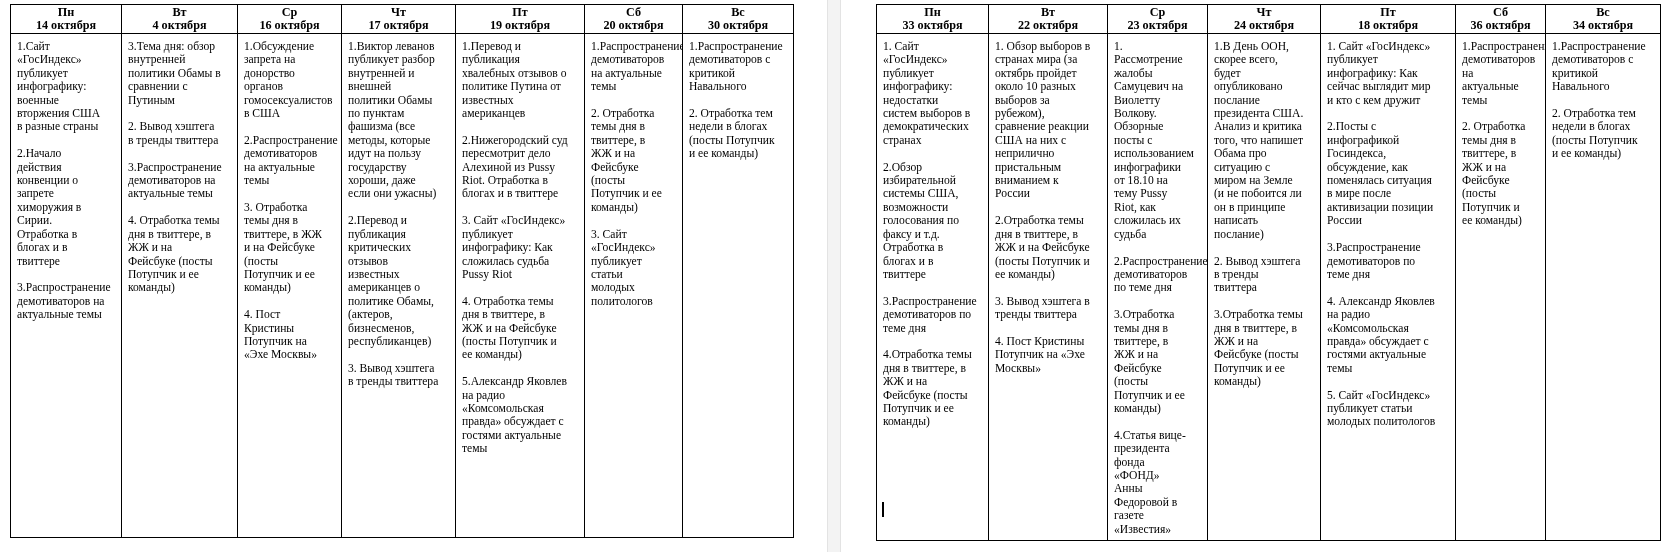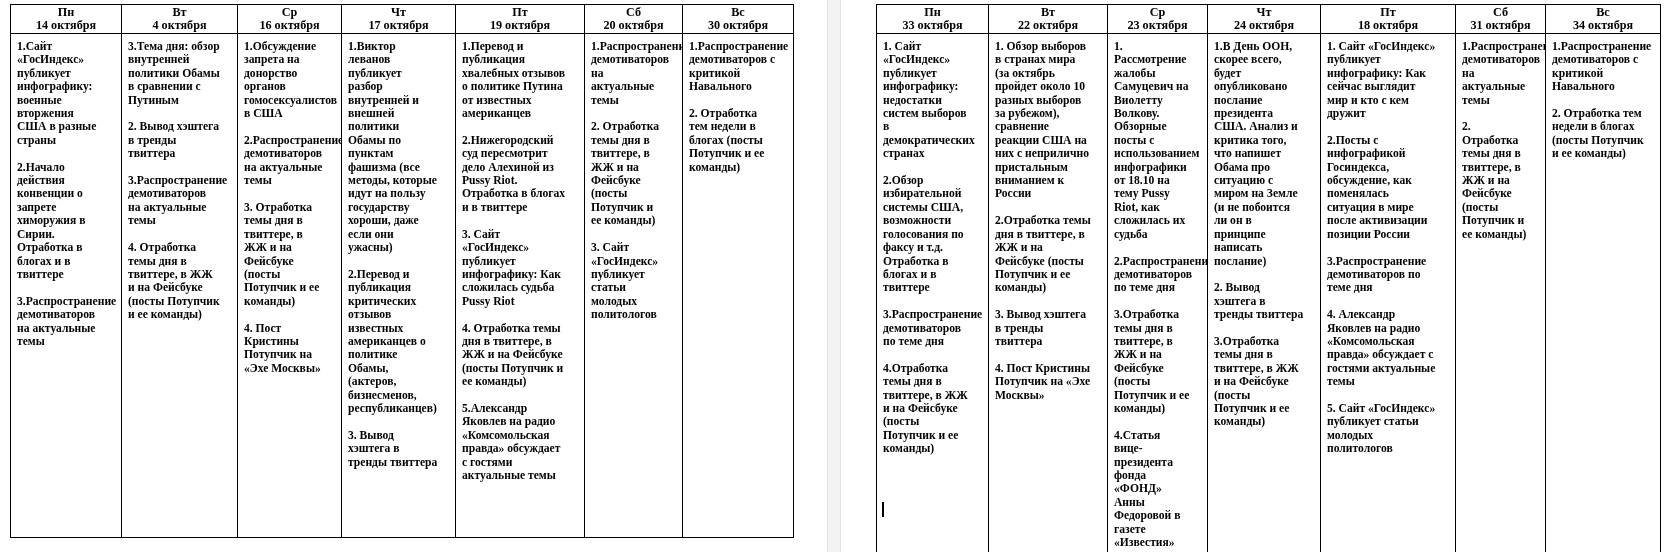--- a/index.html
+++ b/index.html
@@ -46,21 +46,20 @@
     font-weight: bold;
     text-align: center;
     vertical-align: middle;
   }
   table.sched td {
     vertical-align: top;
     padding: 6px 16px 4px 6px;
     font-size: 11.6px;
     line-height: 13.4px;
     white-space: pre-line;
-    font-weight: bold;
   }
   .caret {
     position: absolute;
     left: 882px;
     top: 502px;
     width: 1.5px;
     height: 15px;
     background: #000;
     animation: blink 1.06s steps(1) infinite;
   }
@@ -149,21 +148,21 @@
       <col style="width:90px">
     <col style="width:115px">
   </colgroup>
   <thead>
     <tr>
       <th><span>Пн</span><br><span>33 октября</span></th>
       <th><span>Вт</span><br><span>22 октября</span></th>
       <th><span>Ср</span><br><span>23 октября</span></th>
       <th><span>Чт</span><br><span>24 октября</span></th>
       <th><span>Пт</span><br><span>18 октября</span></th>
-      <th><span>Сб</span><br><span>31 октября</span></th>
+      <th><span>Сб</span><br><span>36 октября</span></th>
       <th><span>Вс</span><br><span>34 октября</span></th>
     </tr>
   </thead>
   <tbody>
     <tr>
       <td>1. Сайт «ГосИндекс» публикует инфографику: недостатки систем выборов в демократических странах
 
 2.Обзор избирательной системы США, возможности голосования по факсу и т.д. Отработка в блогах и в твиттере
 
 3.Распространение демотиваторов по теме дня

